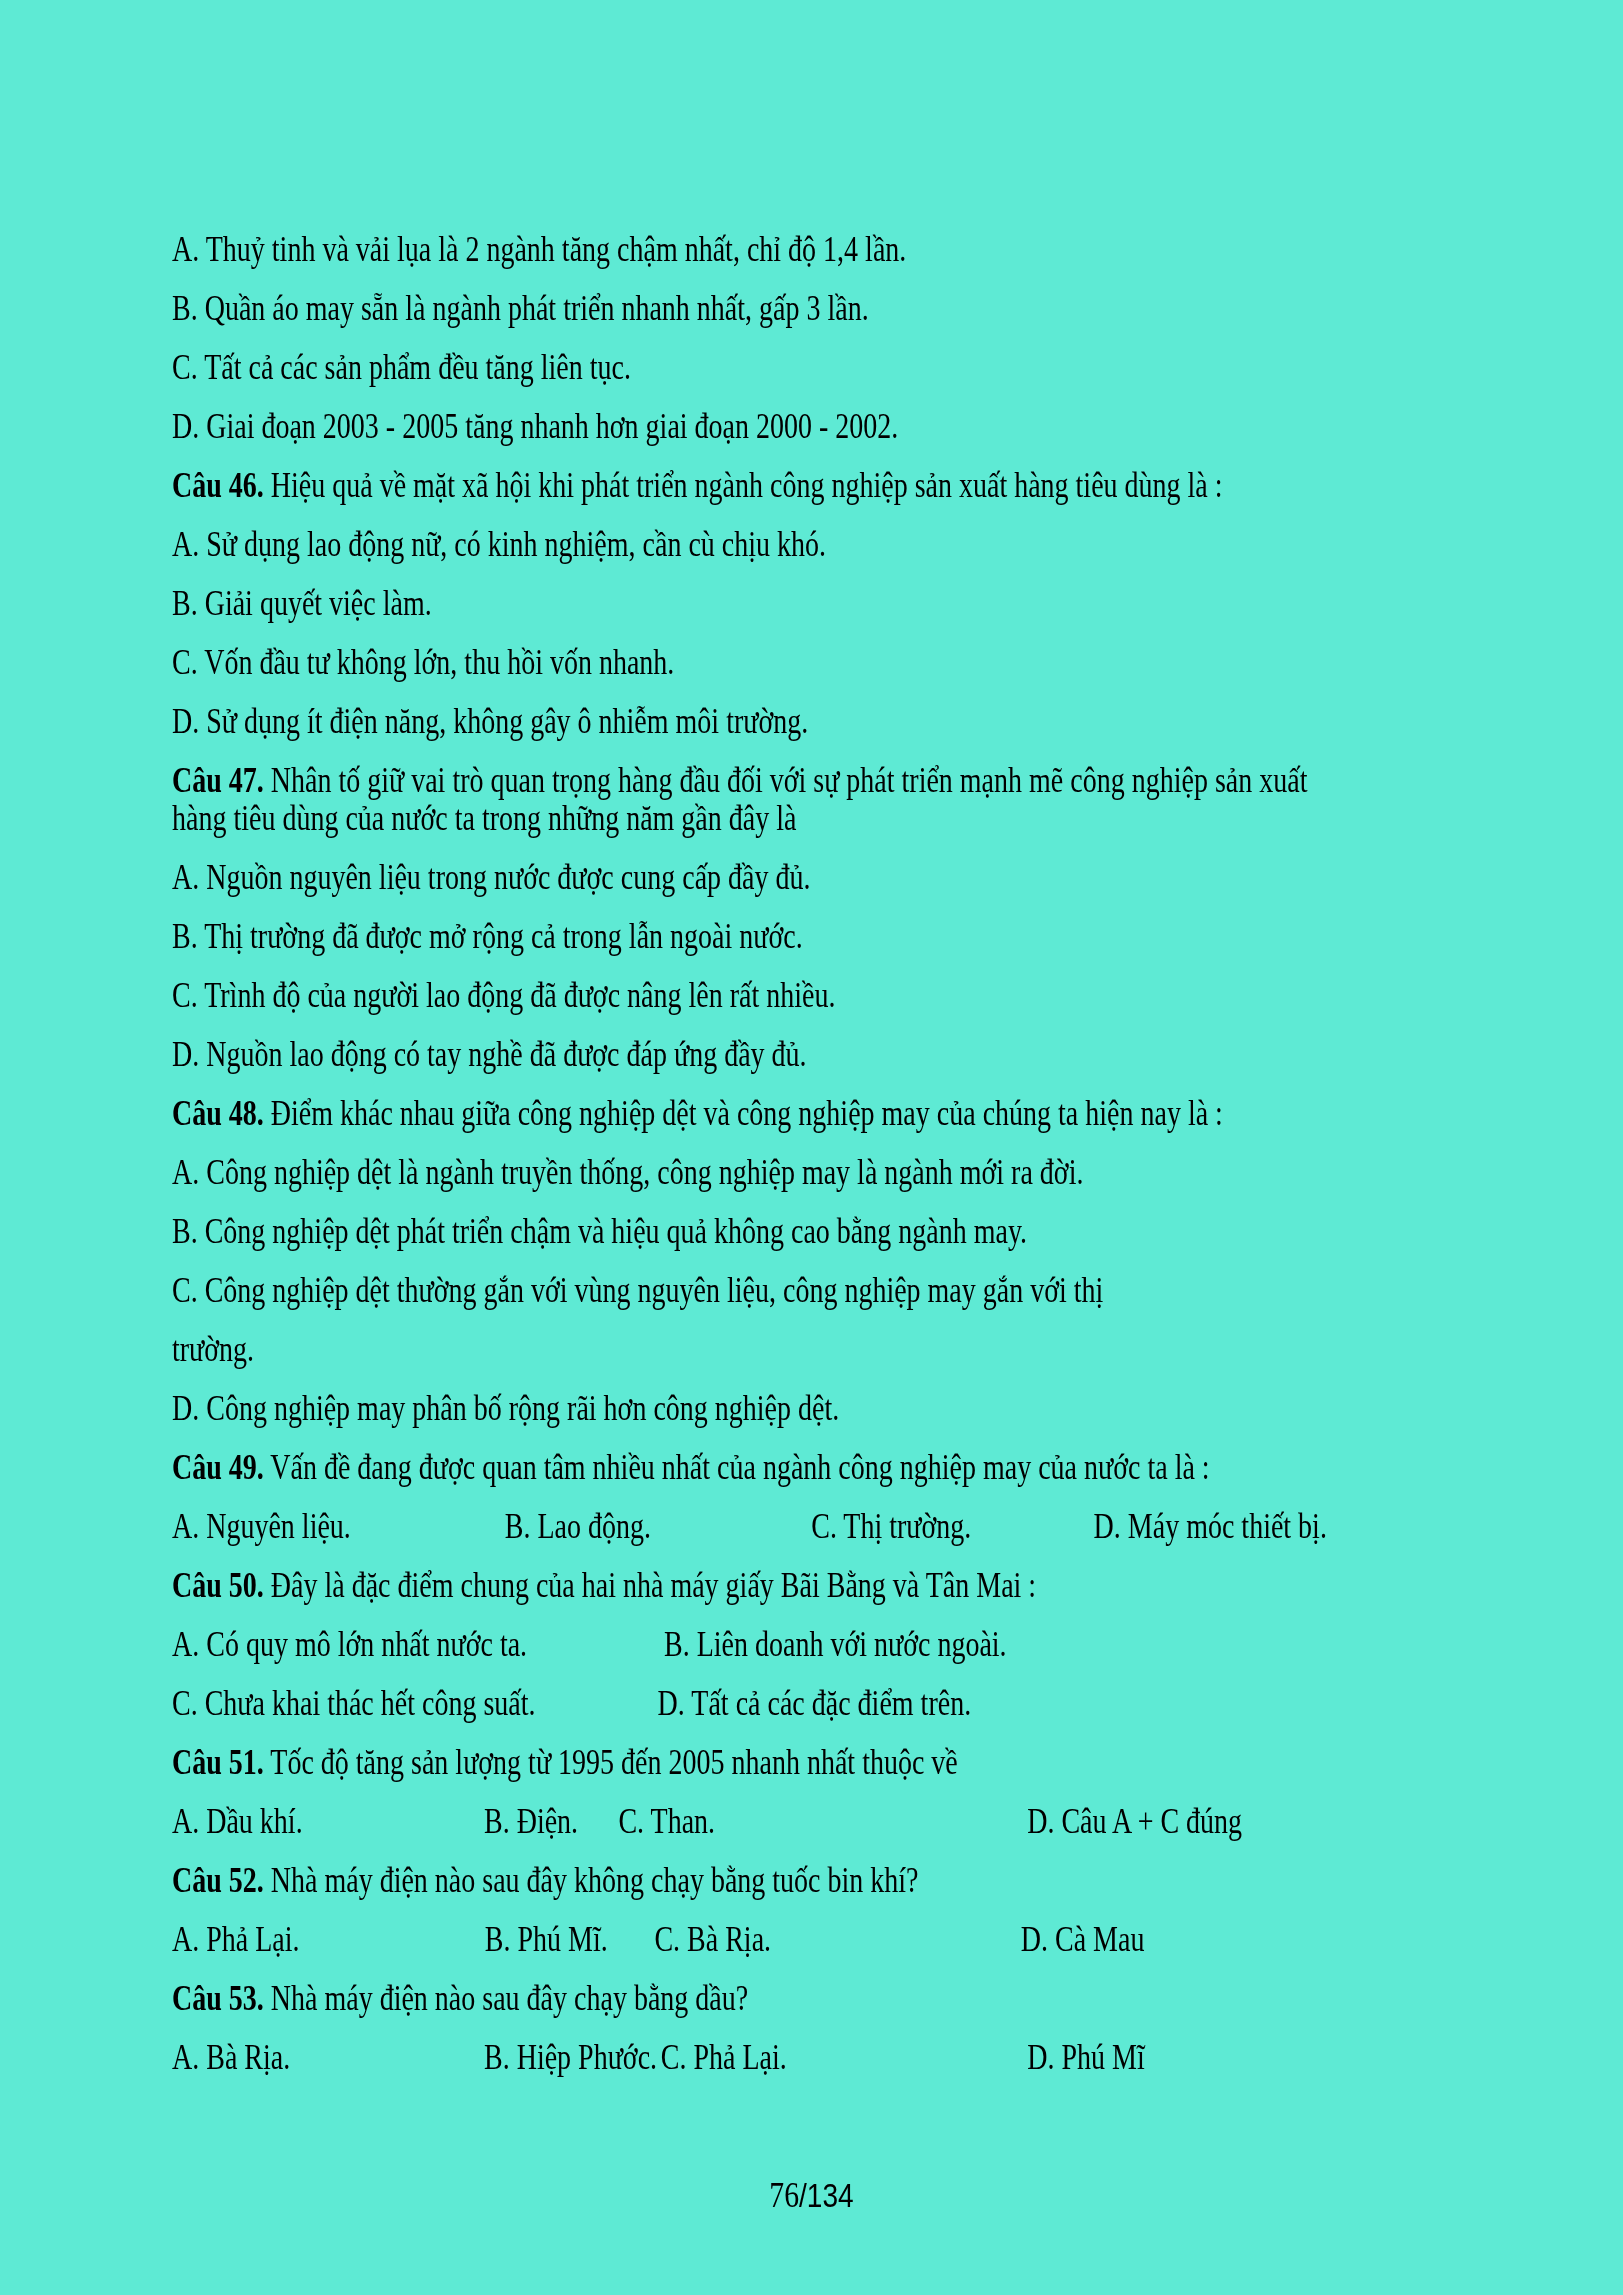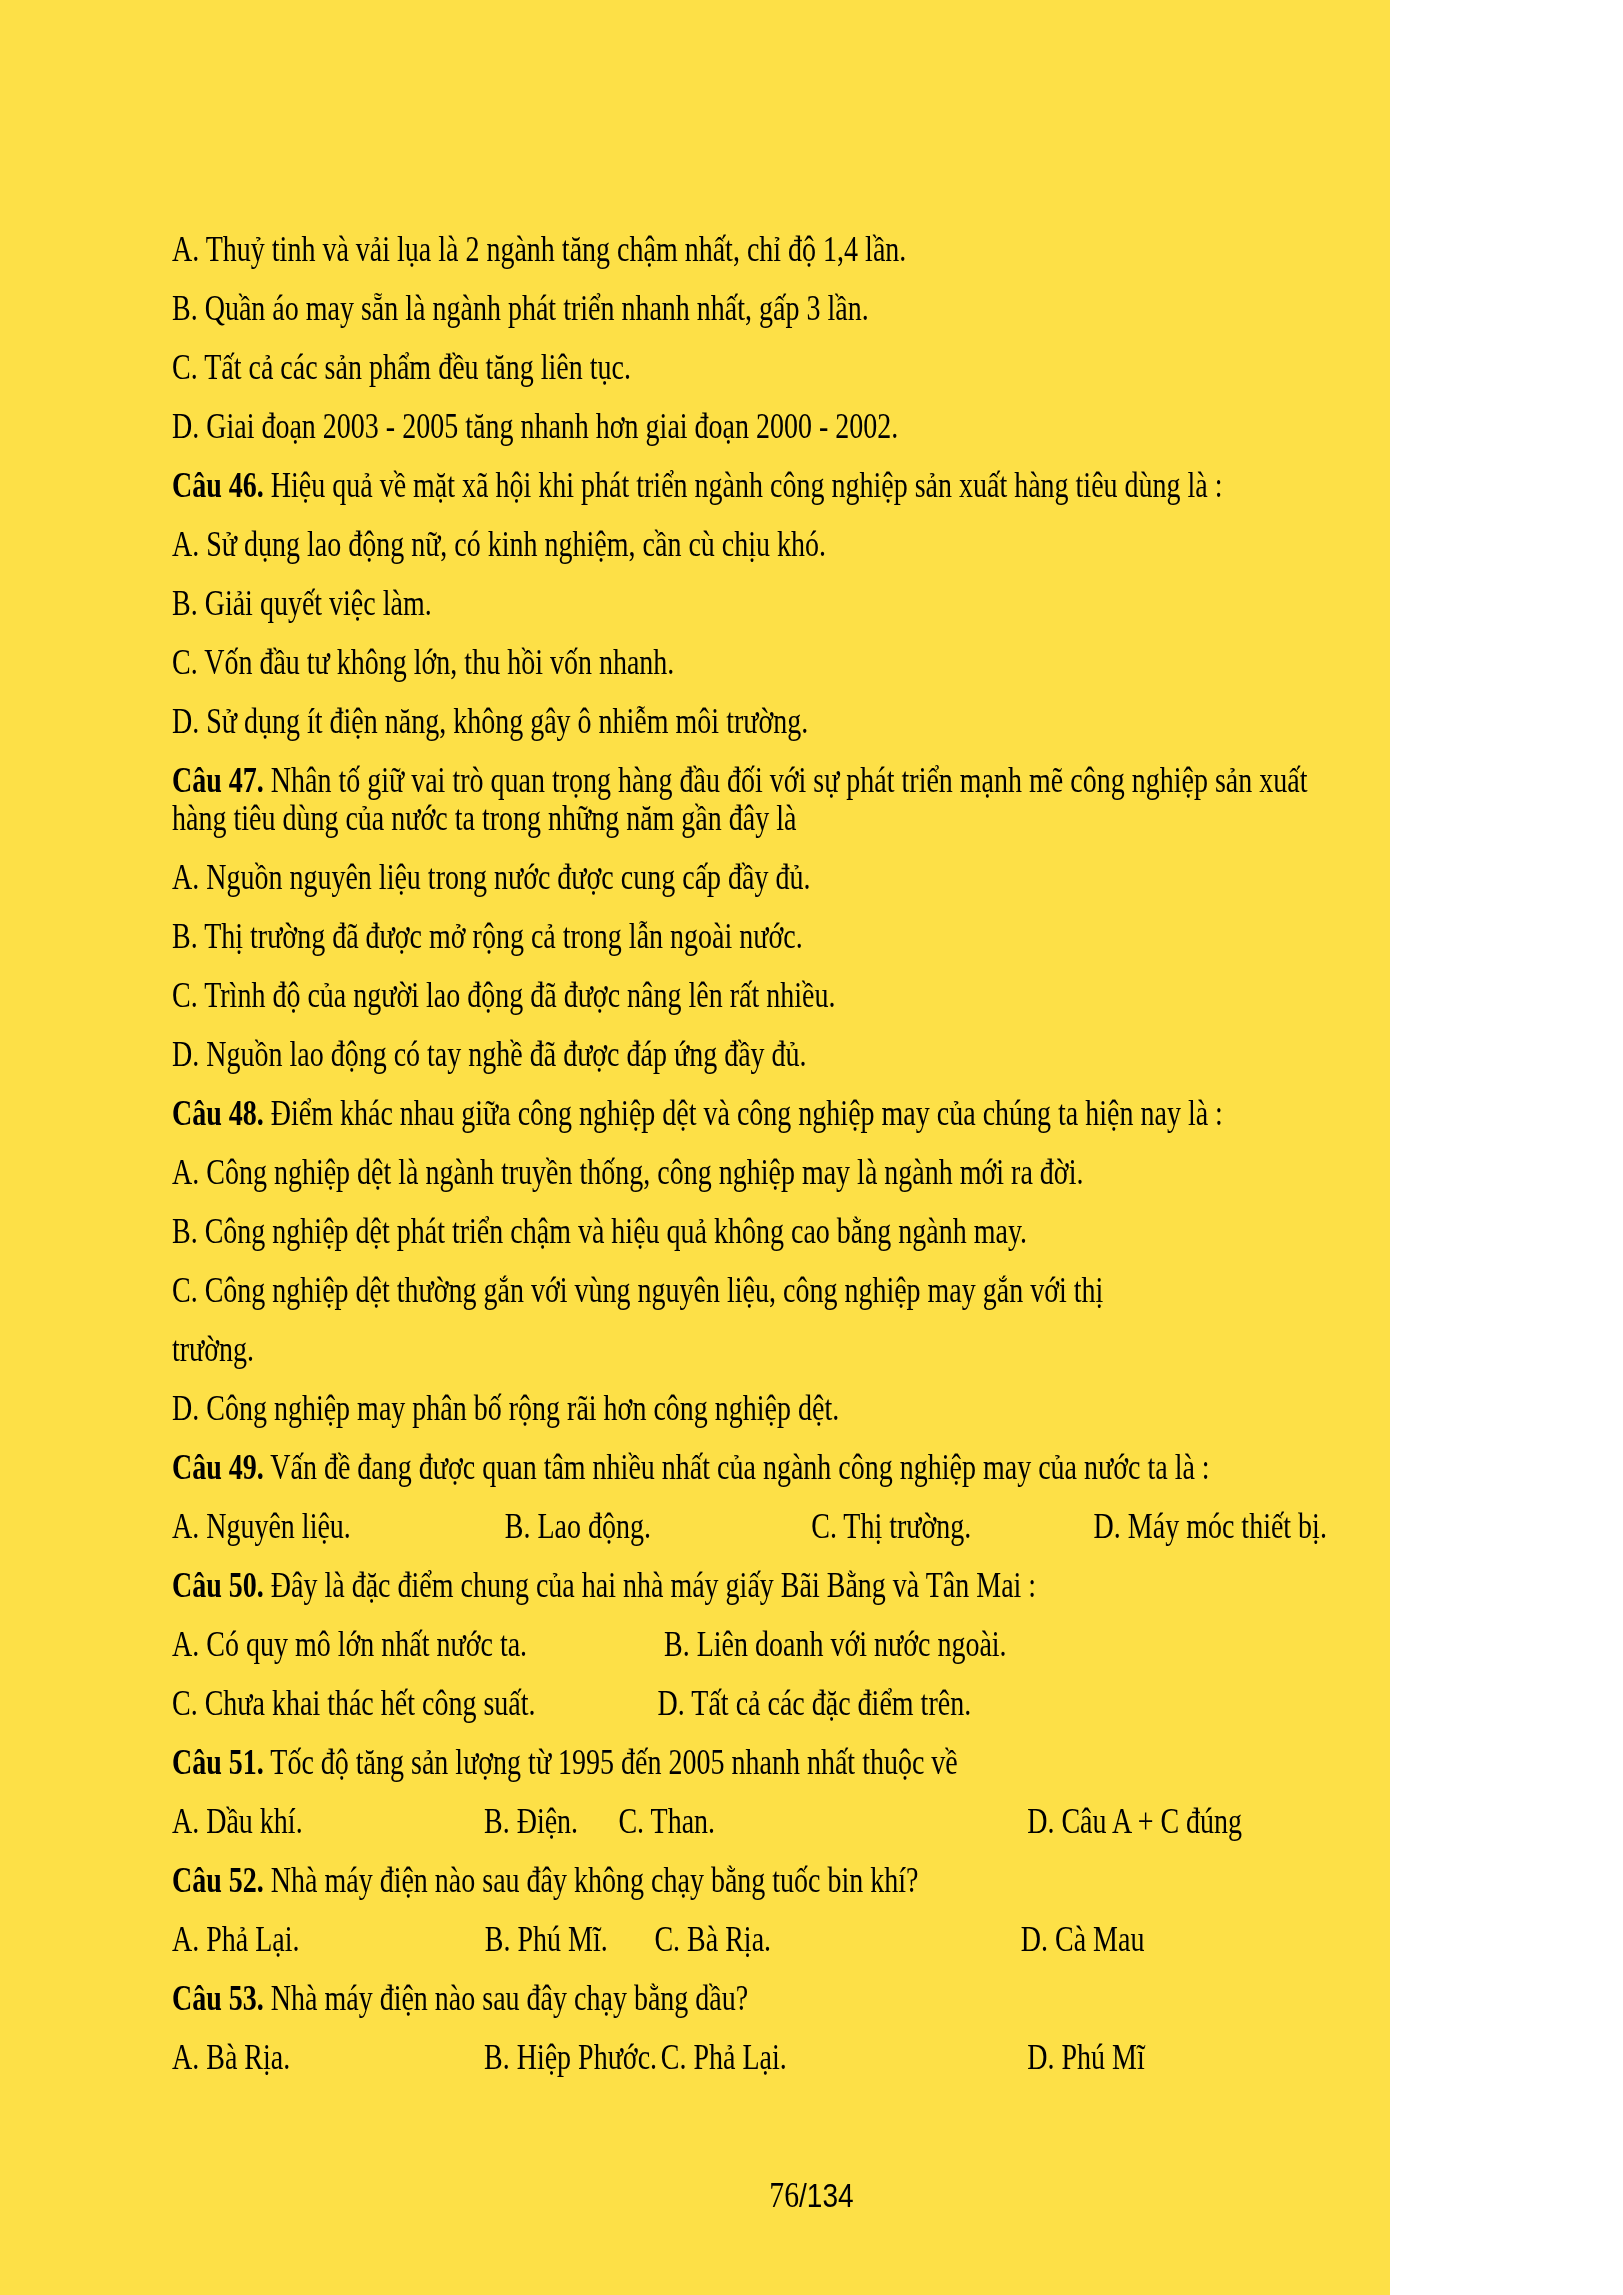--- a/index.html
+++ b/index.html
@@ -1,20 +1,20 @@
 <!DOCTYPE html>
 <html style="font-size:10.5px"><head>
 <meta charset="utf-8">
 <style>
   html,body{margin:0;padding:0;background:#ffffff;}
   .page{
     position:relative;
-    width:1390px;
+    width:1623px;
     height:2295px;
-    background:#fde047;
+    background:#5eead4;
     overflow:hidden;
     color:#000000;
     font-family:"Liberation Serif", serif;
   }
   .content{
     position:absolute;
     left:172px;
     top:231px;
     width:1570px;
     font-size:35px;

